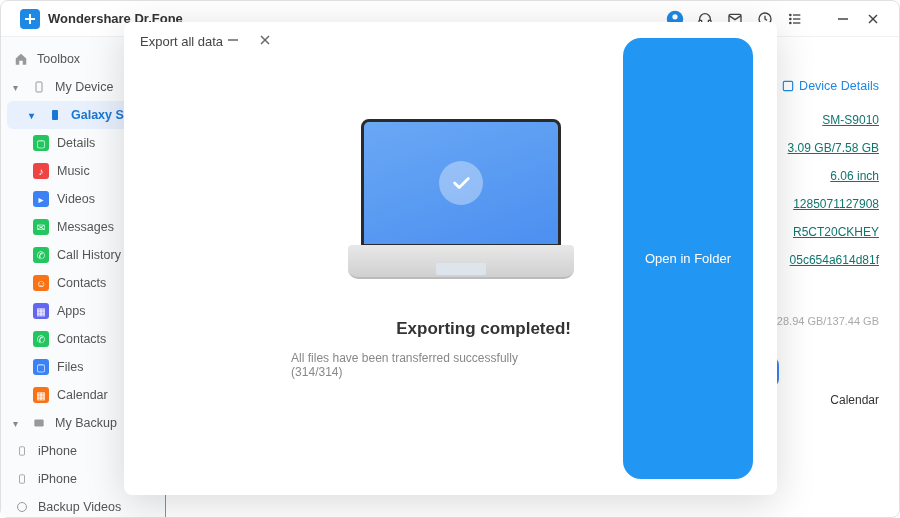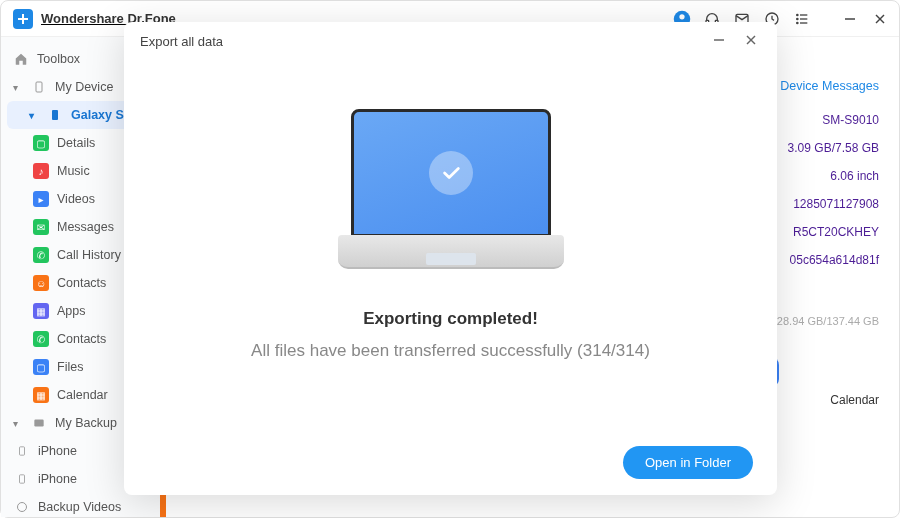--- a/index.html
+++ b/index.html
@@ -1,57 +1,57 @@
 <!DOCTYPE html>
 <html><head>
   <meta charset="utf-8">
   <style>
     * { margin: 0; padding: 0; box-sizing: border-box; font-family: -apple-system, BlinkMacSystemFont, "Segoe UI", Arial, sans-serif; }
     body { background: #fff; width: 900px; height: 518px; overflow: hidden; position: relative; }
     .window { width: 900px; height: 518px; border: 1px solid #e0e0e0; border-radius: 8px; display: flex; flex-direction: column; background: #fff; }
-    .titlebar { height: 36px; display: flex; align-items: center; padding: 0 12px; border-bottom: 1px solid #f0f0f0; text-decoration: underline; }
+    .titlebar { height: 36px; display: flex; align-items: center; padding: 0 19px; border-bottom: 1px solid #f0f0f0; }
     .logo { width: 20px; height: 20px; background: #1e88e5; border-radius: 4px; display: flex; align-items: center; justify-content: center; color: #fff; font-weight: bold; font-size: 14px; margin-right: 8px; }
     .app-title { font-size: 13px; font-weight: 600; color: #333; }
     .titlebar-spacer { flex: 1; }
     .titlebar-icons { display: flex; align-items: center; gap: 12px; color: #555; }
     .titlebar-icon { width: 18px; height: 18px; display: flex; align-items: center; justify-content: center; cursor: pointer; }
     .win-controls { display: flex; gap: 16px; margin-left: 20px; }
     .win-btn { width: 14px; height: 14px; cursor: pointer; display: flex; align-items: center; justify-content: center; }
     .body { flex: 1; display: flex; overflow: hidden; }
-    .sidebar { width: 165px; background: #fafbfc; border-right: 6px solid #f97316; overflow-y: auto; font-size: 12.5px; padding: 8px 0; }
+    .sidebar { width: 165px; background: #fafbfc; border-right: 1px solid #f97316; overflow-y: auto; font-size: 12.5px; padding: 8px 0; }
     .sb-item { display: flex; align-items: center; padding: 6px 12px; color: #555; cursor: pointer; gap: 8px; }
     .sb-item.lvl1 { padding-left: 13px; }
     .sb-item.lvl2 { padding-left: 32px; }
     .sb-item.active { background: #e8f0fe; color: #1976d2; font-weight: 600; border-radius: 6px; margin: 0 6px; padding-left: 22px; }
     .sb-icon { width: 16px; height: 16px; display: inline-flex; align-items: center; justify-content: center; border-radius: 3px; font-size: 10px; flex-shrink: 0; }
     .chev { width: 10px; color: #888; font-size: 10px; }
     .main { flex: 1; padding: 20px; overflow: hidden; position: relative; }
     .right-col { position: absolute; right: 20px; top: 42px; width: 130px; text-align: right; font-size: 12px; color: #333; }
     .device-details { color: #1e88e5; display: flex; align-items: center; gap: 4px; justify-content: flex-end; font-size: 12.5px; margin-bottom: 20px; }
-    .stat { margin: 14px 0; font-size: 12px; color: #4c1d95; }
+    .stat { margin: 14px 0; font-size: 12px; color: #0f766e; text-decoration: underline; }
     .storage-txt { font-size: 11px; color: #aaa; margin-top: 4px; }
     .tile { display: flex; flex-direction: column; gap: 6px; margin-top: 30px; font-size: 12px; color: #333; }
     .tile-icon { width: 30px; height: 30px; border-radius: 8px; display: flex; align-items: center; justify-content: center; color: #fff; font-size: 11px; font-weight: bold; }
     .heic-icon { background: #3b82f6; }
     .toolbox-icon { background: #22c55e; }
     
     
-    .modal { position: absolute; top: 22px; left: 124px; width: 653px; height: 473px; background: #fff; border-radius: 8px; box-shadow: 0 8px 40px rgba(0,0,0,0.15); display: flex; flex-direction: column; }
+    .modal { position: absolute; top: 22px; left: 124px; width: 653px; height: 473px; background: #fff; border-radius: 8px; box-shadow: 0 8px 40px rgba(0,0,0,0.15); display: flex; }
     .modal-header { height: 38px; display: flex; align-items: center; padding: 0 16px; font-size: 13px; color: #444; }
     .modal-header-spacer { flex: 1; }
     .modal-close { cursor: pointer; padding: 4px; color: #666; }
-    .modal-body { flex: 1; display: flex; flex-direction: column; align-items: center; justify-content: center; padding-bottom: 20px; }
+    .modal-body { flex: 1; display: flex; flex-direction: column; align-items: flex-end; justify-content: center; padding-bottom: 20px; }
     .laptop { width: 220px; height: 170px; position: relative; margin-bottom: 30px; }
     .laptop-screen { position: absolute; top: 0; left: 10px; width: 200px; height: 128px; background: linear-gradient(160deg, #6aa8f5, #4b8ff0); border: 3px solid #2a2a2a; border-radius: 8px 8px 2px 2px; display: flex; align-items: center; justify-content: center; }
     .laptop-base { position: absolute; bottom: 10px; left: -3px; width: 226px; height: 34px; background: linear-gradient(#e8e8e8, #d0d0d0); border-radius: 4px 4px 10px 10px; border-bottom: 2px solid #bbb; }
     .laptop-keys { position: absolute; bottom: 32px; left: 10px; width: 200px; height: 10px; background: repeating-linear-gradient(90deg, #ccc 0 2px, #ddd 2px 4px); }
     .laptop-trackpad { position: absolute; bottom: 14px; left: 85px; width: 50px; height: 12px; background: #dde4ec; border-radius: 2px; }
     .check-circle { width: 44px; height: 44px; background: rgba(255,255,255,0.35); border-radius: 50%; display: flex; align-items: center; justify-content: center; }
     .modal-title2 { font-size: 17px; font-weight: 600; color: #333; margin-bottom: 12px; }
-    .modal-sub { font-size: 17px; color: #888; }
+    .modal-sub { font-size: 12px; color: #888; }
     .modal-footer { padding: 16px 24px; display: flex; justify-content: flex-end; margin-left: 28px; }
     .btn-primary { background: #2196f3; color: #fff; border: none; border-radius: 18px; padding: 9px 22px; font-size: 13px; cursor: pointer; }
   </style>
 </head>
 <body>
 
 <div class="window">
   <div class="titlebar">
     <div class="logo">
       <svg width="12" height="12" viewBox="0 0 12 12">
@@ -217,21 +217,21 @@
         </div>
 
     </div>
 
     <div class="main">
       <div class="right-col">
         <div class="device-details">
           <svg width="14" height="14" viewBox="0 0 24 24" fill="none" stroke="#1e88e5" stroke-width="2">
               <rect x="4" y="4" width="16" height="16" rx="2"></rect>
             </svg>
-          <span>Device Messages</span>
+          <span>Device Details</span>
         </div>
         <div class="stat">SM-S9010</div>
         <div class="stat">3.09 GB/7.58 GB</div>
         <div class="stat">6.06 inch</div>
         <div class="stat">1285071127908</div>
         <div class="stat">R5CT20CKHEY</div>
         <div class="stat">05c654a614d81f</div>
         <div style="height:30px"></div>
         <div class="storage-txt">28.94 GB/137.44 GB</div>
         <div class="tile">

